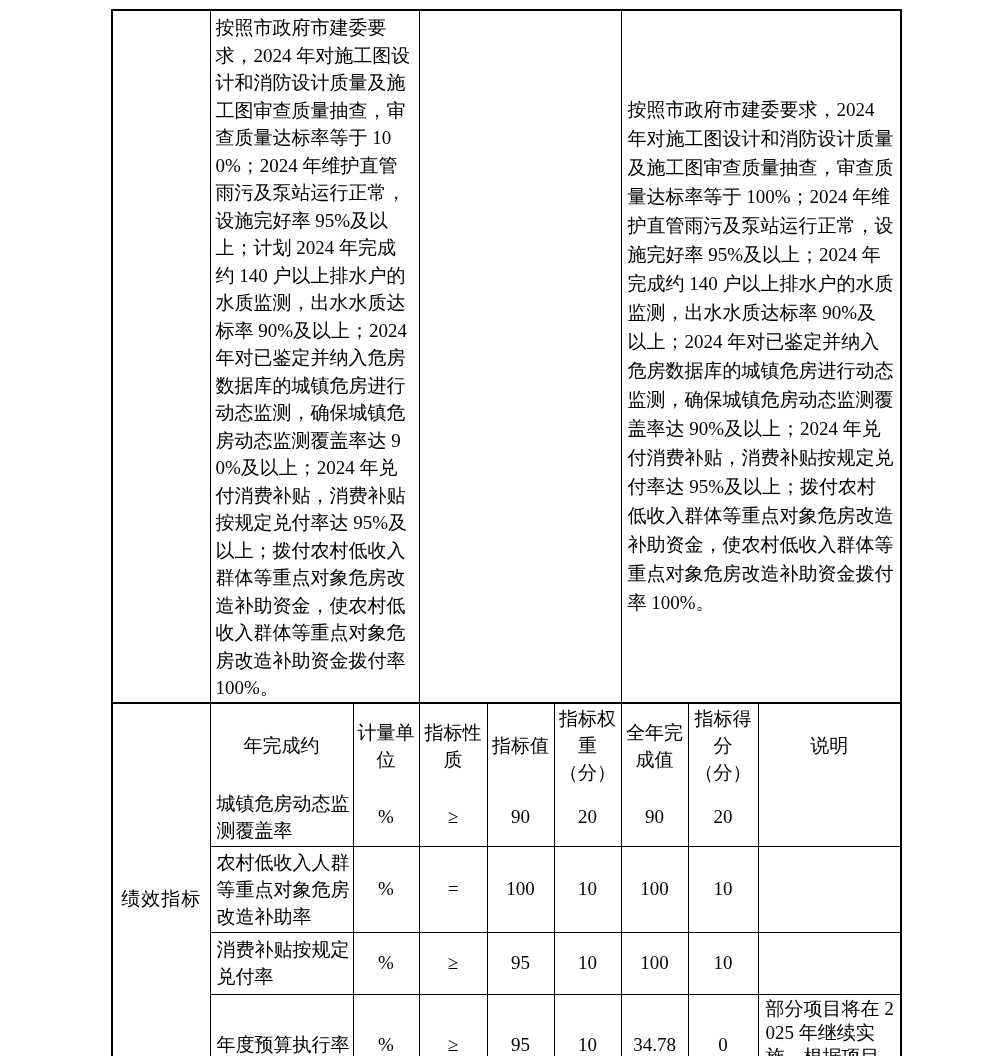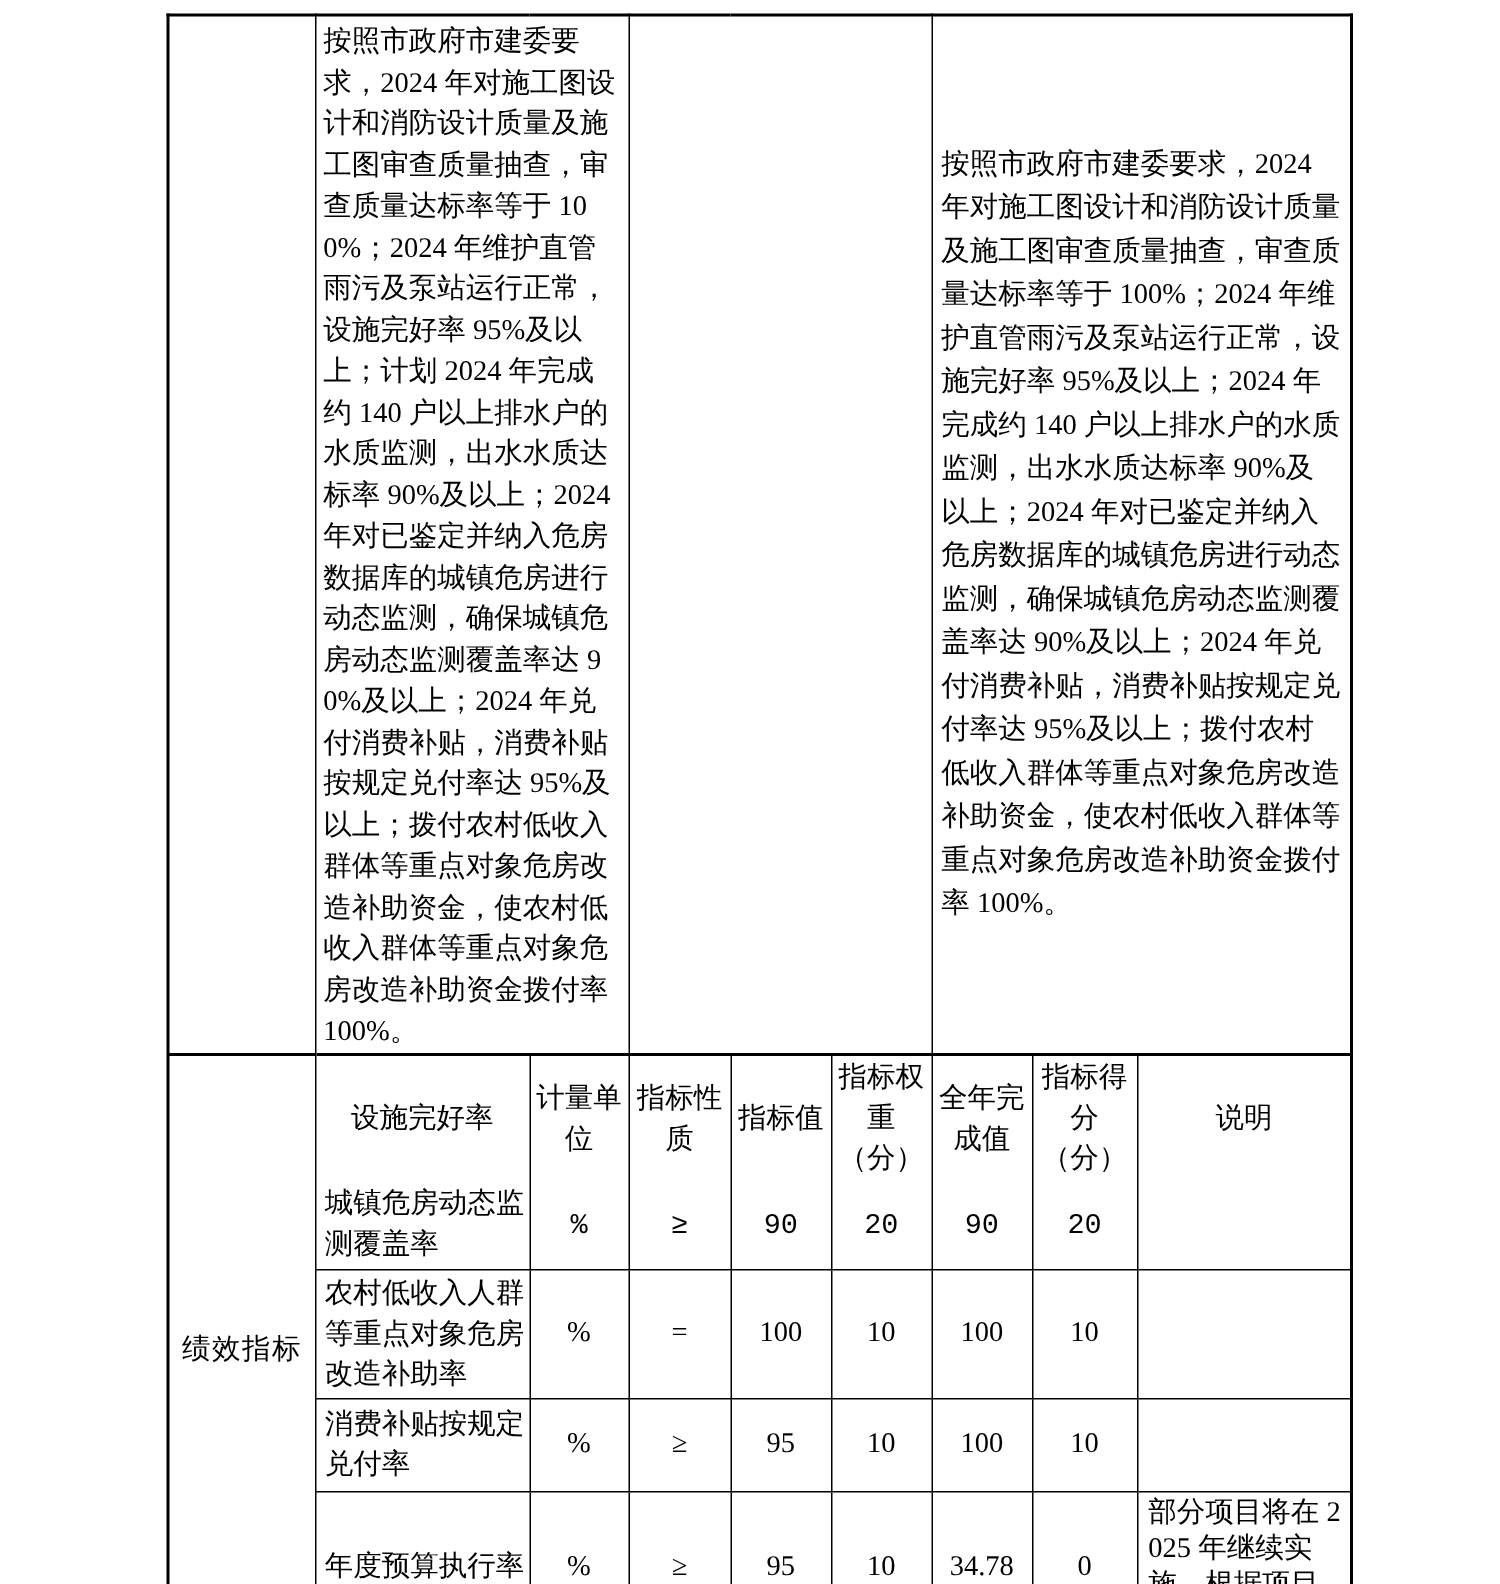--- a/index.html
+++ b/index.html
@@ -37,21 +37,21 @@
     line-height: 27.5px;
   }
   td.top-text-right {
     vertical-align: middle;
     text-align: left;
     padding: 0 6px;
     line-height: 29px;
   }
   
   tr.tr-hdr { height: 85px; }
-  tr.tr-r1 { height: 56px; font-family: Liberation Mono, monospace; }
+  tr.tr-r1 { height: 56px; }
   tr.tr-r2 { height: 81px; }
   tr.tr-r3 { height: 62px; padding-left: 46px; }
   tr.tr-r4 { height: 97px; }
   td.hdr-cell {
     text-align: center;
     vertical-align: middle;
     white-space: pre-line;
     line-height: 27px;
     border-bottom-style: hidden; 
     padding: 0 2px;
@@ -99,21 +99,21 @@
     <tbody>
         <tr class="tr-top">
       <td class="top-cell"></td>
       <td class="top-cell top-text-left" colspan="2">按照市政府市建委要求，2024 年对施工图设计和消防设计质量及施工图审查质量抽查，审查质量达标率等于 100%；2024 年维护直管雨污及泵站运行正常，设施完好率 95%及以上；计划 2024 年完成约 140 户以上排水户的水质监测，出水水质达标率 90%及以上；2024 年对已鉴定并纳入危房数据库的城镇危房进行动态监测，确保城镇危房动态监测覆盖率达 90%及以上；2024 年兑付消费补贴，消费补贴按规定兑付率达 95%及以上；拨付农村低收入群体等重点对象危房改造补助资金，使农村低收入群体等重点对象危房改造补助资金拨付率 100%。</td>
       <td class="top-cell" colspan="3"></td>
       <td class="top-cell top-text-right" colspan="3">按照市政府市建委要求，2024 年对施工图设计和消防设计质量及施工图审查质量抽查，审查质量达标率等于 100%；2024 年维护直管雨污及泵站运行正常，设施完好率 95%及以上；2024 年完成约 140 户以上排水户的水质监测，出水水质达标率 90%及以上；2024 年对已鉴定并纳入危房数据库的城镇危房进行动态监测，确保城镇危房动态监测覆盖率达 90%及以上；2024 年兑付消费补贴，消费补贴按规定兑付率达 95%及以上；拨付农村低收入群体等重点对象危房改造补助资金，使农村低收入群体等重点对象危房改造补助资金拨付率 100%。</td>
     </tr>
 
     <tr class="tr-hdr">
       <td class="row-label" rowspan="5">绩效指标</td>
-      <td class="hdr-cell">设施完好率</td>
+      <td class="hdr-cell">年完成约</td>
       <td class="hdr-cell">计量单
 位</td>
       <td class="hdr-cell">指标性
 质</td>
       <td class="hdr-cell">指标值</td>
       <td class="hdr-cell">指标权
 重
 （分）</td>
       <td class="hdr-cell">全年完
 成值</td>

